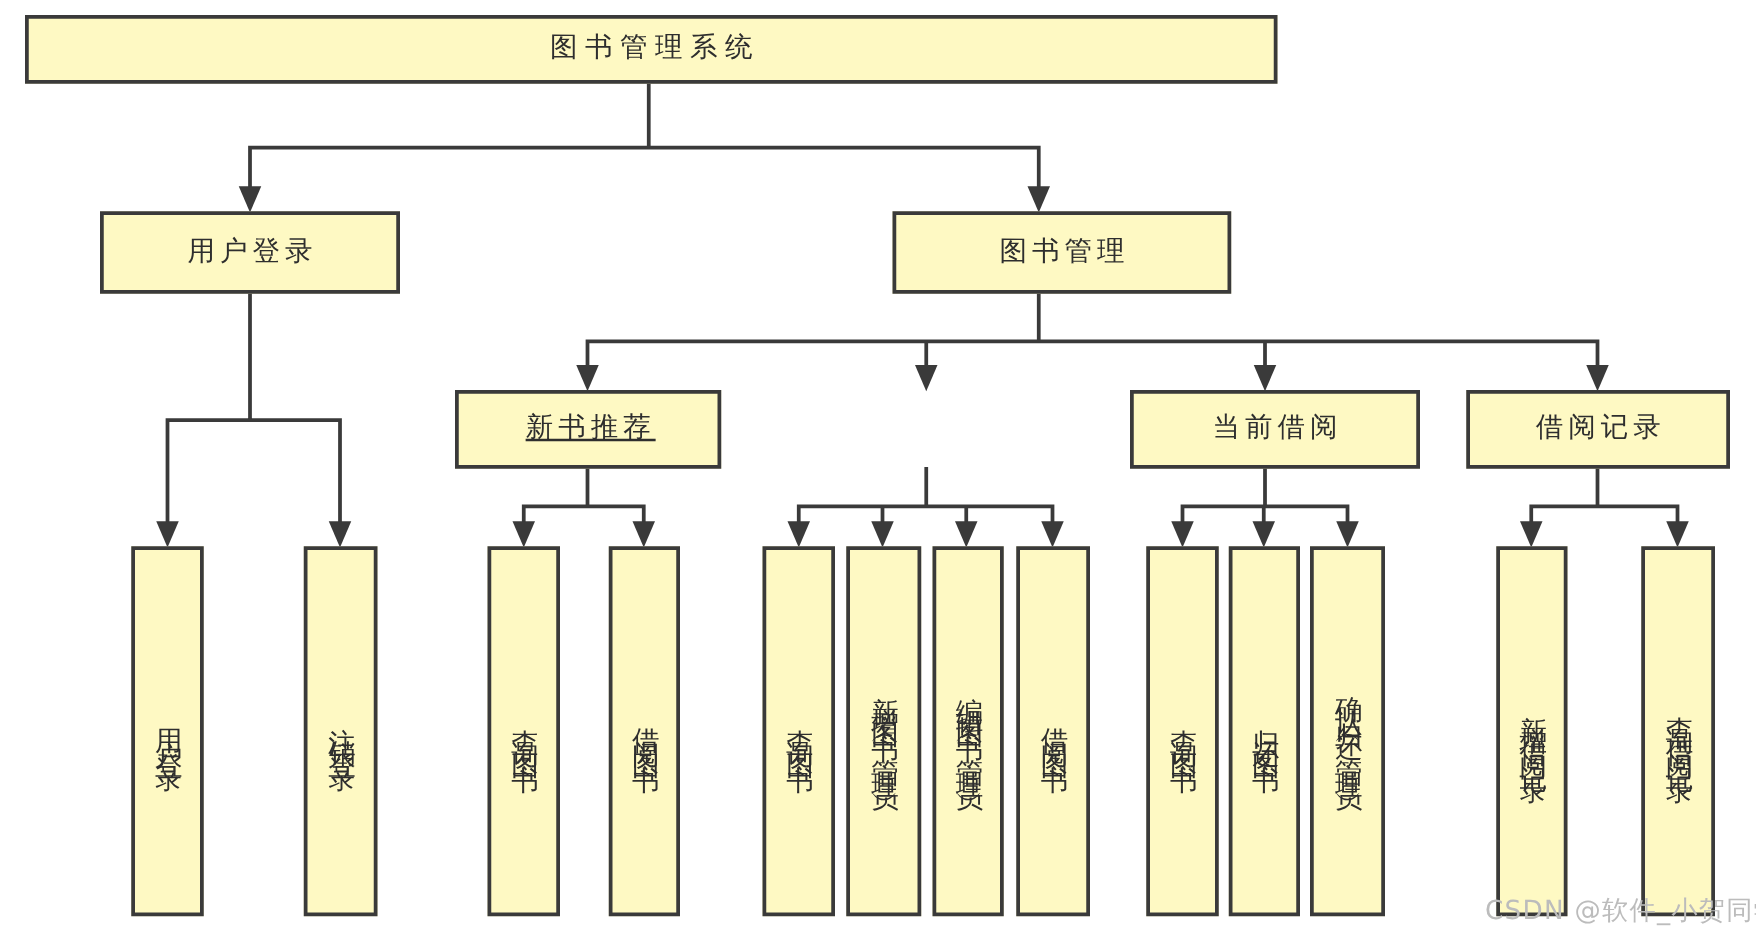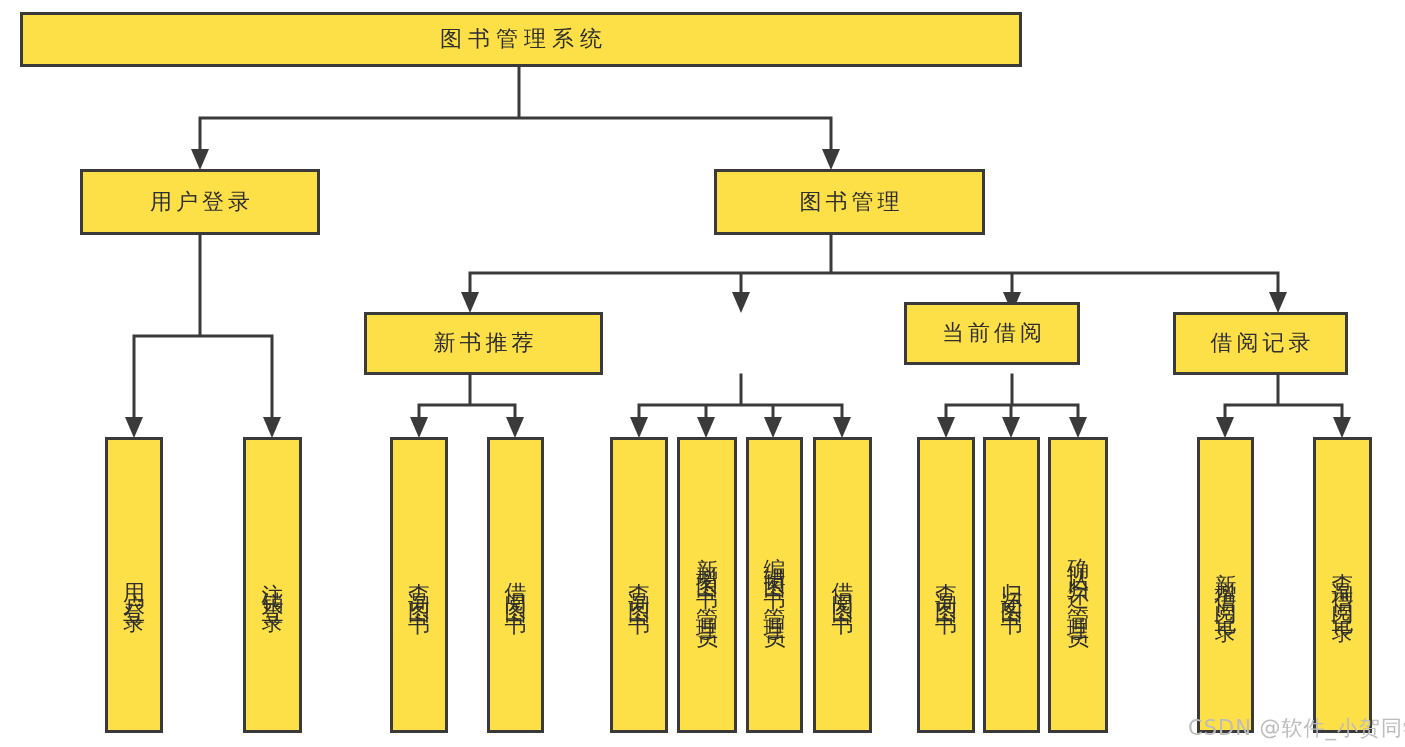--- a/index.html
+++ b/index.html
@@ -14,21 +14,21 @@
   .wires {
     position: absolute;
     left: 0; top: 0;
     width: 1405px; height: 747px;
     pointer-events: none;
   }
   .node {
     position: absolute;
     box-sizing: border-box;
     border: 3px solid #3a3a3a;
-    background: #fde047;
+    background: #fef9c3;
     display: flex;
     align-items: center;
     justify-content: center;
     color: #2e2e2e;
   }
   .hlabel {
     font-size: 22px;
     letter-spacing: 4px;
     text-indent: 4px;
     white-space: nowrap;
@@ -95,27 +95,27 @@
     <span class="hlabel">图书管理系统</span>
   </div>
 
   <div class="node" style="left:80px; top:169px; width:240px; height:66px;">
     <span class="hlabel">用户登录</span>
   </div>
   <div class="node" style="left:714px; top:169px; width:271px; height:66px;">
     <span class="hlabel">图书管理</span>
   </div>
 
-  <div class="node" style="left:364px; top:312px; width:239px; height:63px;">
+  <div class="node" style="left:364px; top:312px; width:213px; height:63px;text-decoration:underline;">
     <span class="hlabel">新书推荐</span>
   </div>
-  <div class="node" style="left:904px; top:302px; width:176px; height:63px;">
+  <div class="node" style="left:904px; top:312px; width:232px; height:63px;">
     <span class="hlabel">当前借阅</span>
   </div>
-  <div class="node" style="left:1173px; top:312px; width:175px; height:63px;align-items:center;">
+  <div class="node" style="left:1173px; top:312px; width:211px; height:63px;align-items:center;">
     <span class="hlabel">借阅记录</span>
   </div>
 
   <div class="node leaf" style="left:105px; top:437px; width:58px; height:296px;">
     <span>用户登录</span>
   </div>
   <div class="node leaf" style="left:243px; top:437px; width:59px; height:296px;">
     <span>注销登录</span>
   </div>
 

